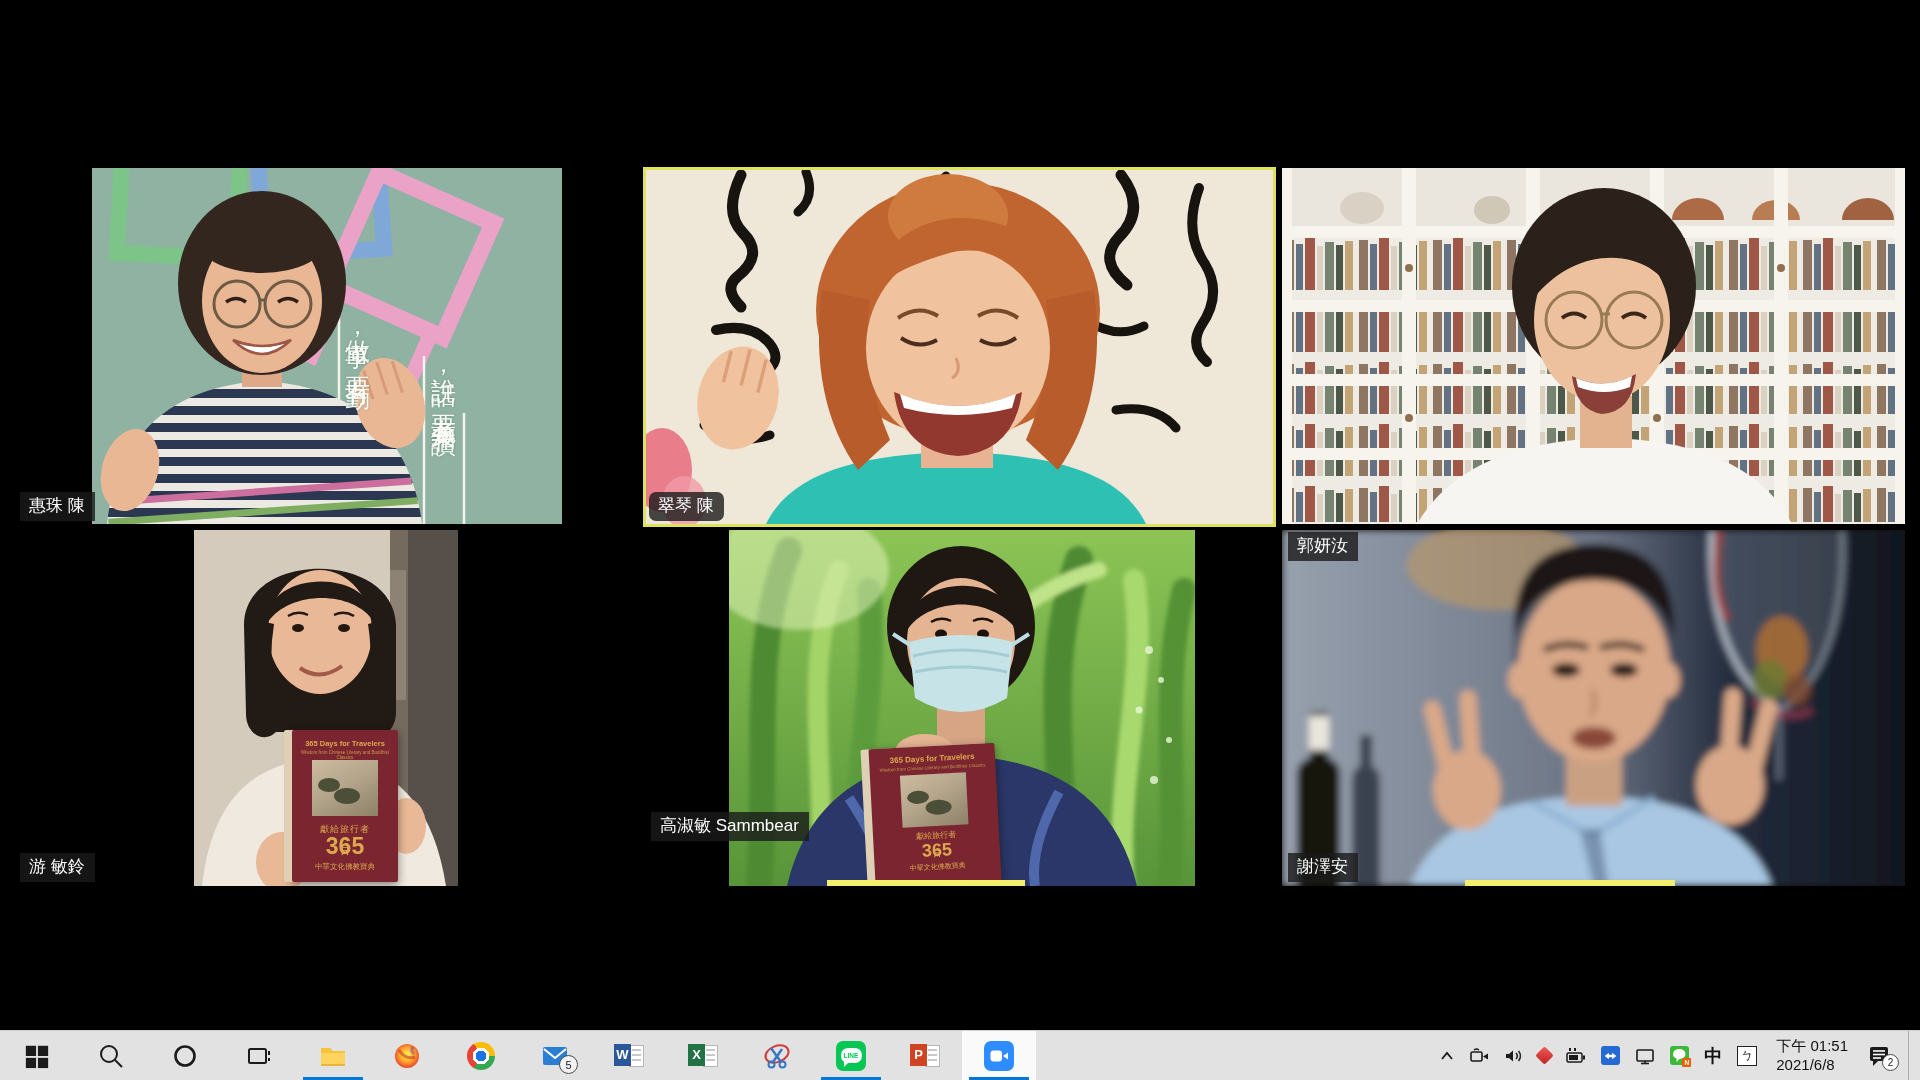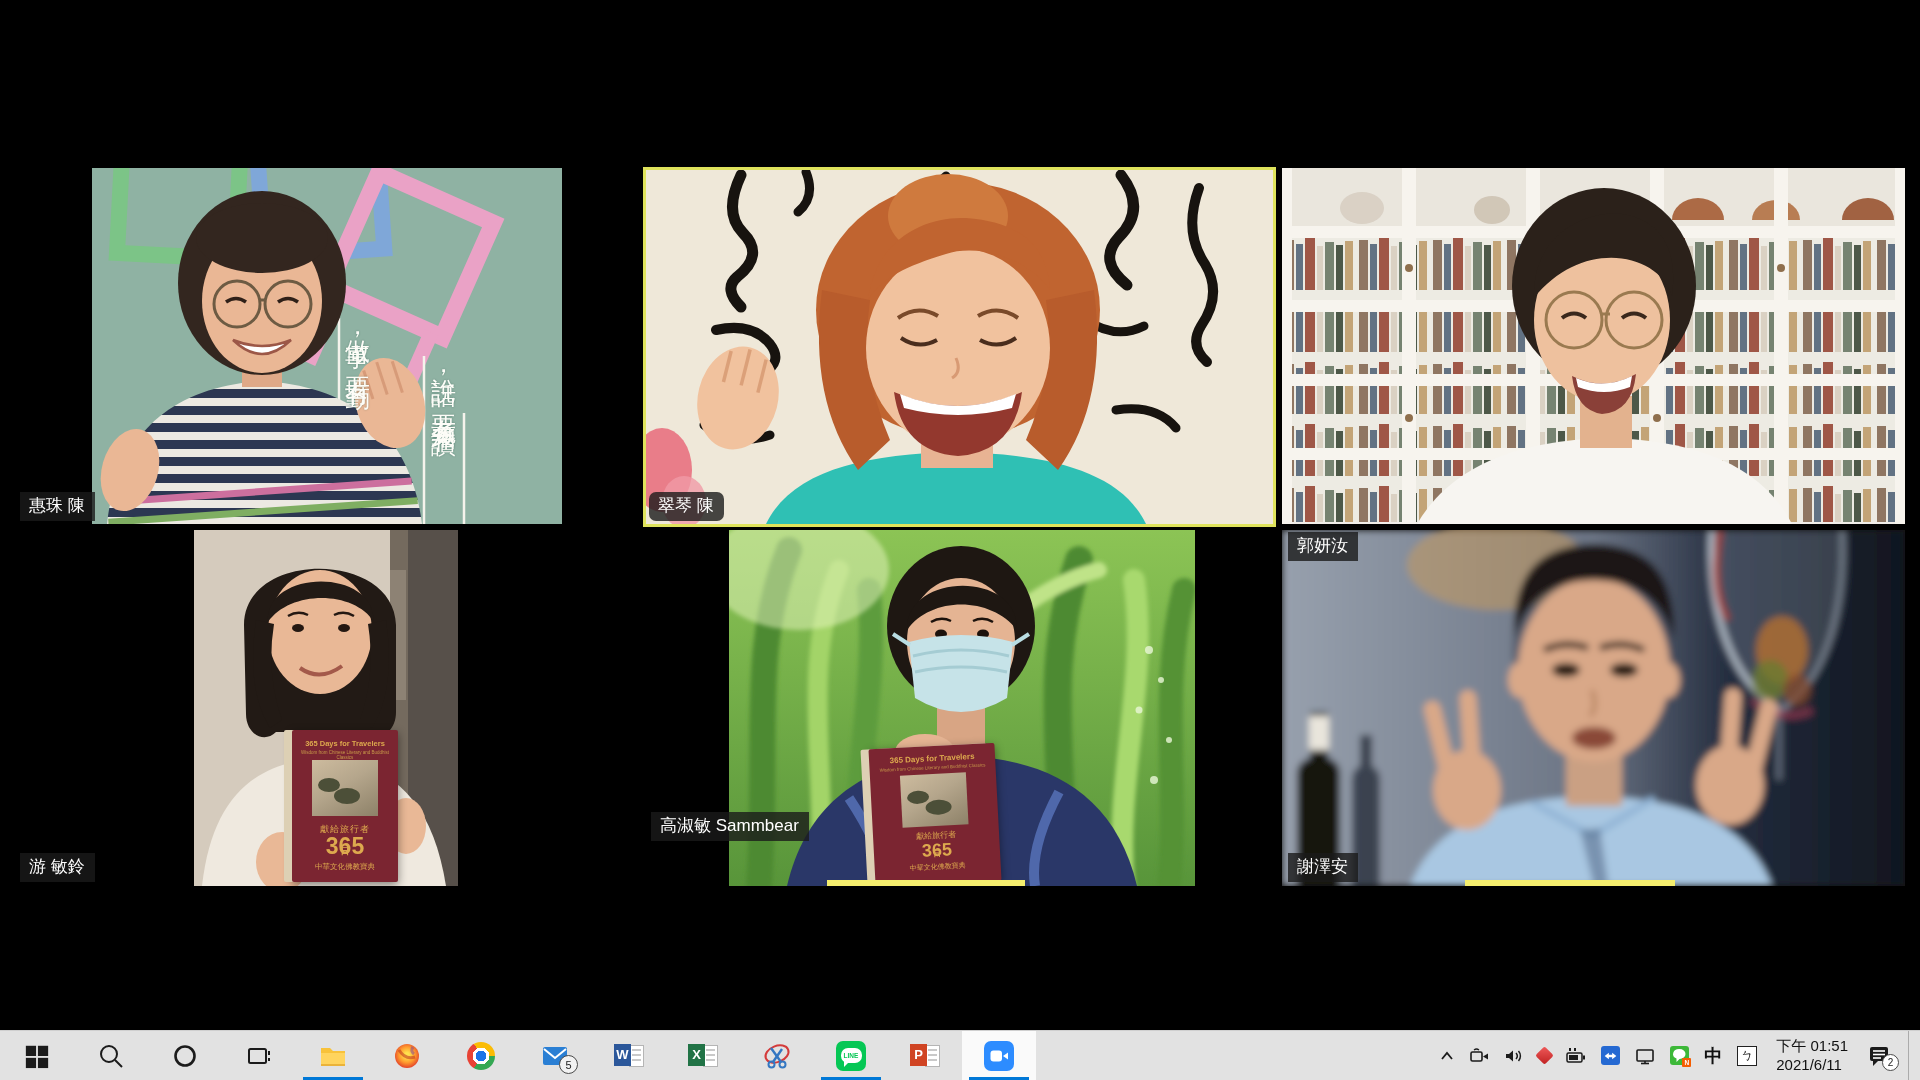--- a/index.html
+++ b/index.html
@@ -597,21 +597,21 @@
       <div class="tray-icn">
         <span class="ime">中</span>
       </div>
       <div class="tray-icn">
         <div class="zhuyin">
             <span>ㄅ</span>
           </div>
       </div>
       <div class="clock">
         <div>下午 01:51</div>
-        <div>2021/6/11</div>
+        <div>2021/6/8</div>
       </div>
       <div class="tray-icn action-center">
         <svg width="24" height="24" viewBox="0 0 24 24">
           <rect x="2" y="3" width="18" height="14" rx="2" fill="#1b1b1b"></rect>
           <path d="M5,17 v5 l5,-5 z" fill="#1b1b1b"></path>
           <line x1="5" y1="7" x2="17" y2="7" stroke="#fff" stroke-width="1.6"></line>
           <line x1="5" y1="10.5" x2="17" y2="10.5" stroke="#fff" stroke-width="1.6"></line>
           <line x1="5" y1="14" x2="13" y2="14" stroke="#fff" stroke-width="1.6"></line>
         </svg>
         <div class="badge-circ">2</div>

